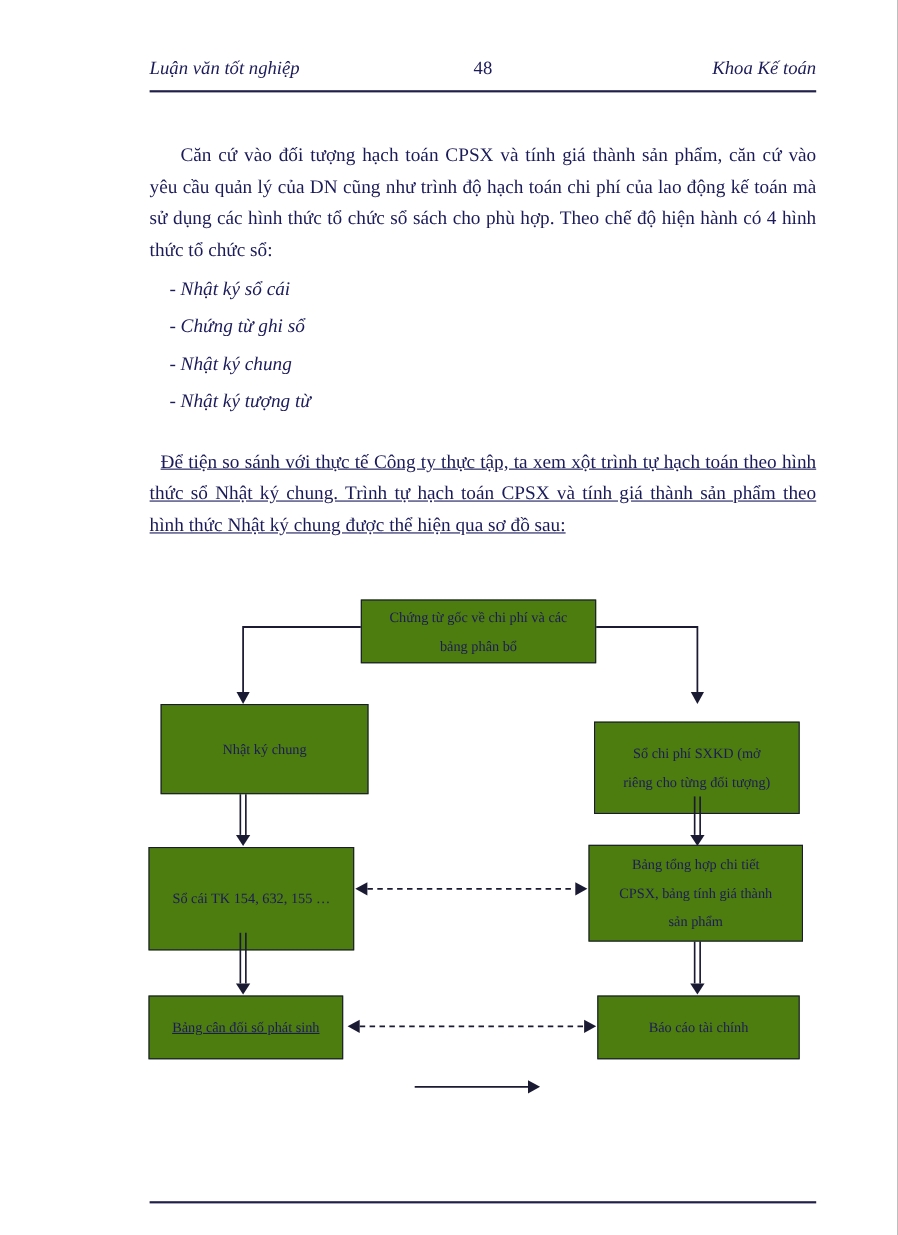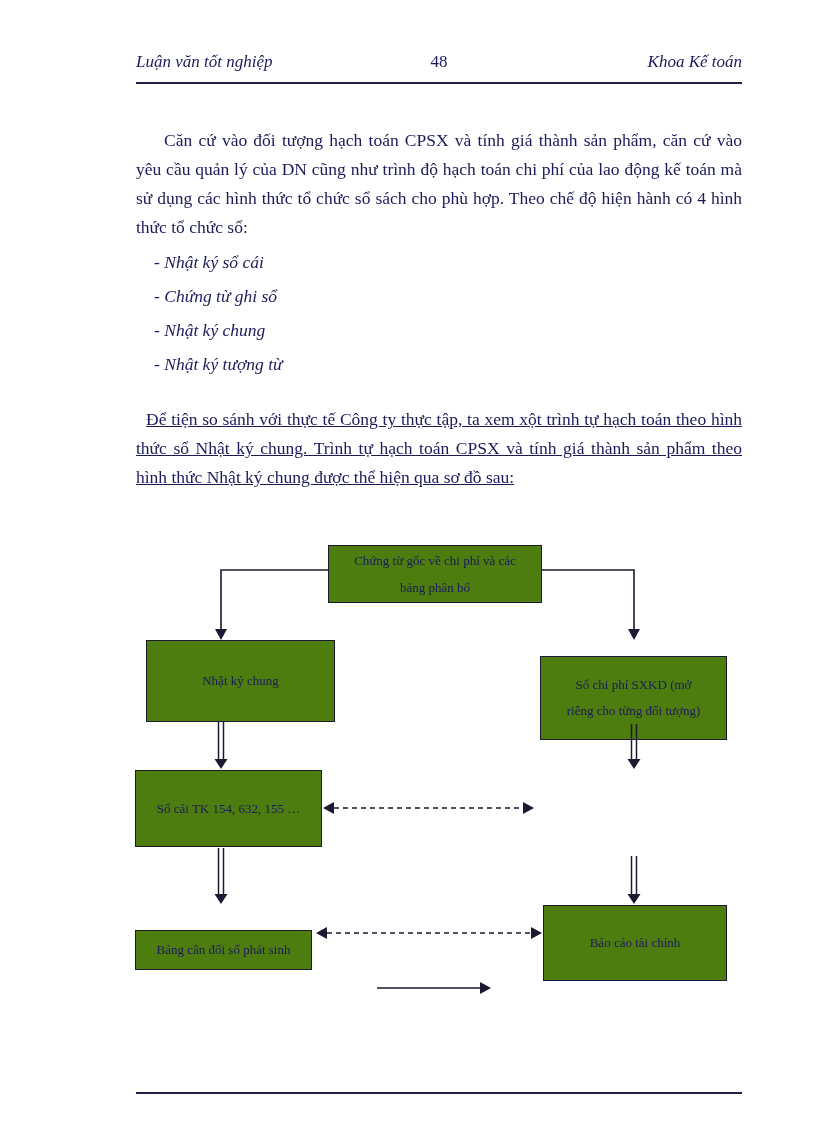--- a/index.html
+++ b/index.html
@@ -78,26 +78,27 @@
     </div>
     <p class="para lead">Để tiện so sánh với thực tế Công ty thực tập, ta xem xột trình tự hạch toán theo hình thức sổ Nhật ký chung. Trình tự hạch toán CPSX và tính giá thành sản phẩm theo hình thức Nhật ký chung được thể hiện qua sơ đồ sau:</p>
   </div>
 
   <div class="dbox" style="left:328px; top:545px; width:214px; height:58px; line-height:27px;">Chứng từ gốc về chi phí và các bảng phân bổ</div>
 
   <div class="dbox" style="left:146px; top:640px; width:189px; height:82px;">Nhật ký chung</div>
 
   <div class="dbox" style="left:540px; top:640px; width:187px; height:84px;margin-top:16px;">Sổ chi phí SXKD (mở riêng cho từng đối tượng)</div>
 
-  <div class="dbox" style="left:135px; top:770px; width:187px; height:77px;text-align:center;">Sổ cái TK 154, 632, 155 …</div>
+  <div class="dbox" style="left:135px; top:770px; width:187px; height:94px;text-align:center;">Sổ cái TK 154, 632, 155 …</div>
 
+  <div class="dbox" style="left:535px; top:768px; width:195px; height:88px;">Bảng tổng hợp chi tiết CPSX, bảng tính giá thành sản phẩm</div>
 
-  <div class="dbox" style="left:135px; top:930px; width:177px; height:40px;">Bảng cân đối số phát sinh</div>
+  <div class="dbox" style="left:135px; top:905px; width:177px; height:58px;text-decoration:underline;">Bảng cân đối số phát sinh</div>
 
-  <div class="dbox" style="left:543px; top:905px; width:184px; height:76px;">Báo cáo tài chính</div>
+  <div class="dbox" style="left:543px; top:905px; width:184px; height:58px;">Báo cáo tài chính</div>
 
   <svg class="arrows" width="816" height="1123" viewBox="0 0 816 1123">
 
     <g>
       <polyline points="328,570 221,570 221,629" stroke-width="1.6"></polyline>
       <polygon points="215,629 227,629 221,640"></polygon>
     </g>
 
     <g>
       <polyline points="542,570 634,570 634,629" stroke-width="1.6"></polyline>

